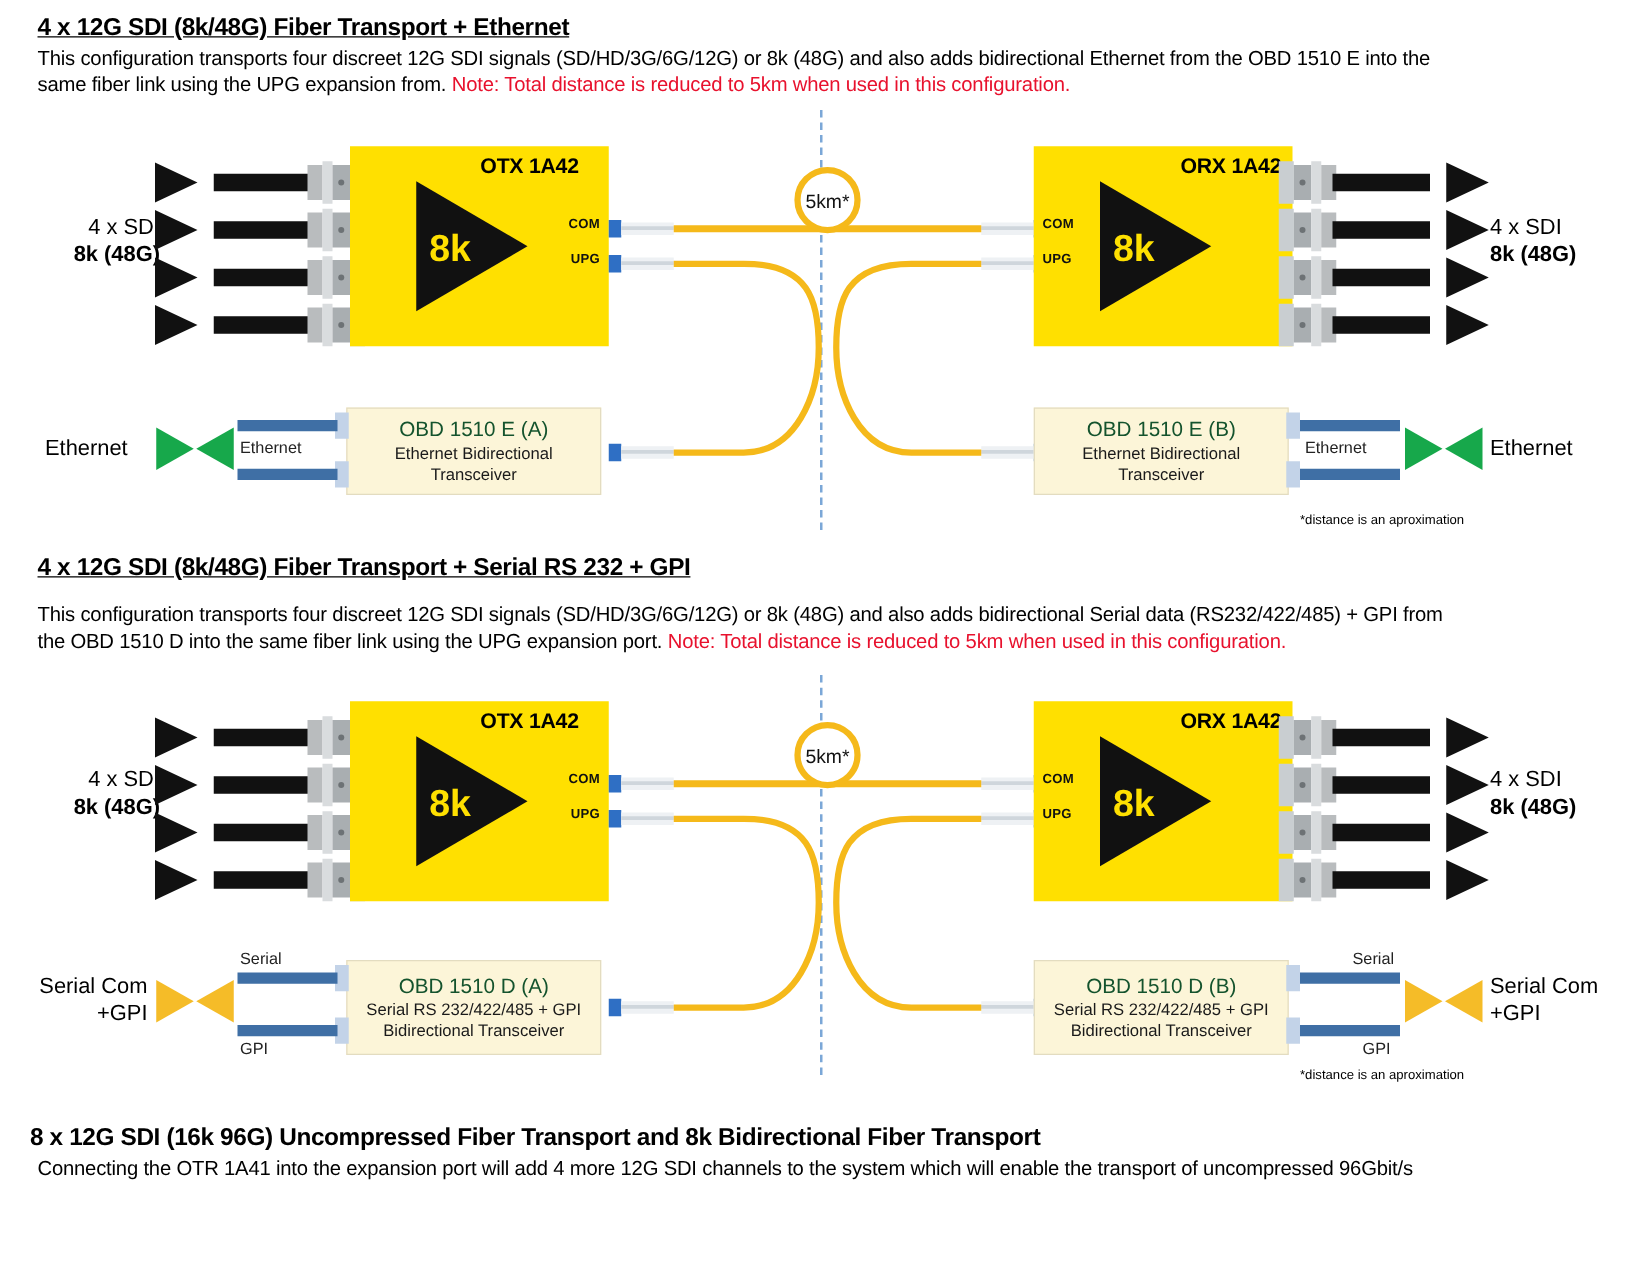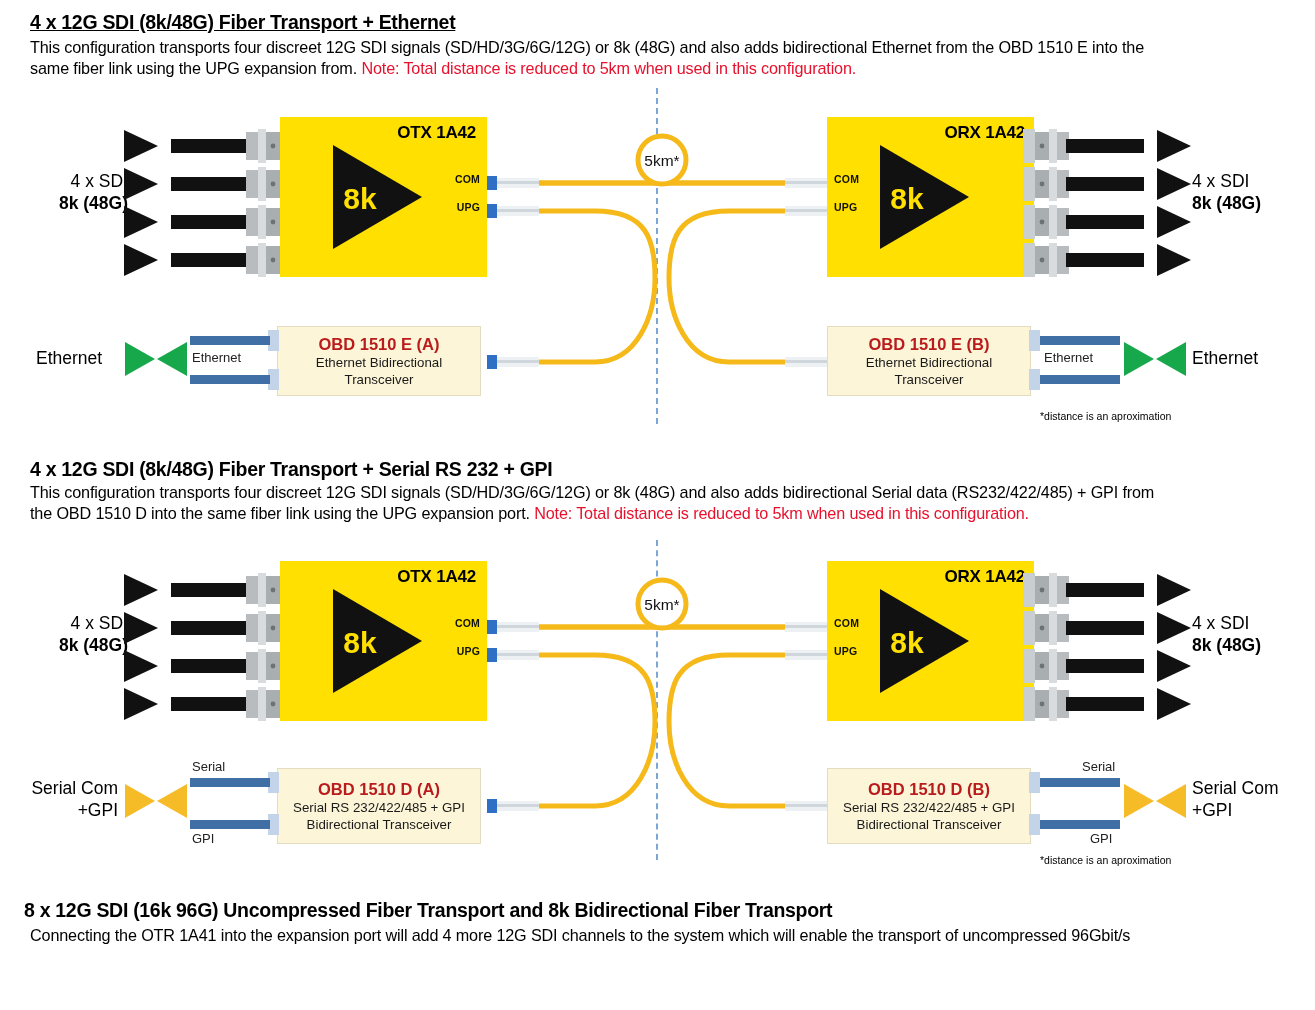--- a/index.html
+++ b/index.html
@@ -23,37 +23,37 @@
   .note{color:#e8112d;}
 
   
   .chassis{
     background:#ffe000;
   }
   .chassis-name{
     position:absolute;top:6px;font-size:17px;font-weight:bold;color:#000;
     letter-spacing:-0.2px;
   }
-  .chassis-name.tx{right:11px;}
+  .chassis-name.tx{right:24px;}
   .chassis-name.rx{left:9px;}
   .tri8k{position:absolute;left:0;top:0;width:100%;height:100%;}
   .tri8k text{font-weight:bold;fill:#ffe000;font-family:"Liberation Sans",sans-serif;}
 
   .port-lbl{
     position:absolute;font-size:10.5px;font-weight:bold;color:#111;
     letter-spacing:0.2px;
   }
 
   
   .obd{
     background:#fcf5d8;border:1px solid #e3dcc0;
     display:flex;flex-direction:column;align-items:center;justify-content:center;
     text-align:center;line-height:1.22;
   }
-  .obd-title{font-size:16.5px;font-weight:bold;color:#b91c1c;margin-bottom:1px;}
+  .obd-title{font-size:16.5px;font-weight:normal;color:#14532d;margin-bottom:1px;}
   .obd-sub{font-size:13.3px;color:#1a1a1a;}
 
   
   .side-lbl{font-size:17.5px;line-height:1.28;color:#000;white-space:nowrap;}
   .side-lbl b{font-weight:bold;}
 
   .small-lbl{font-size:13px;color:#222;white-space:nowrap;}
   .approx{font-size:10.5px;color:#000;white-space:nowrap;}
 
   
@@ -273,21 +273,21 @@
 <div class="ebar" style="left:1040px;top:375px;width:80px;"></div>
 <div class="abs small-lbl" style="left:1044px;top:350px;">Ethernet</div>
 <svg class="abs" style="left:1124px;top:342px;" width="62" height="34" viewBox="0 0 62 34">
   <polygon points="0,0 0,34 30,17" fill="#17a84b"></polygon>
   <polygon points="62,0 62,34 32,17" fill="#17a84b"></polygon>
 </svg>
 <div class="abs side-lbl" style="left:1192px;top:347px;">Ethernet</div>
 
 <div class="abs approx" style="left:1040px;top:410px;">*distance is an aproximation</div>
 
-<div class="abs sec-title" style="left:30px;top:458px;">4 x 12G SDI (8k/48G) Fiber Transport + Serial RS 232 + GPI</div>
+<div class="abs sec-title" style="left:30px;top:443px;text-decoration:underline;">4 x 12G SDI (8k/48G) Fiber Transport + Serial RS 232 + GPI</div>
 
 <div class="abs sec-body" style="left:30px;top:482px;width:1258px;">
   <span>This configuration transports four discreet 12G SDI signals (SD/HD/3G/6G/12G) or 8k (48G) and also adds bidirectional Serial data (RS232/422/485) + GPI from</span><br>
   <span>the OBD 1510 D into the same fiber link using the UPG expansion port. </span><span class="note">Note: Total distance is reduced to 5km when used in this configuration.</span>
 </div>
 
 <div class="divider" style="left:656px;top:540px;height:320px;"></div>
 
 <div class="abs side-lbl" style="left:24px;top:612px;width:104px;text-align:right;">
   <span>4 x SDI</span><br>

